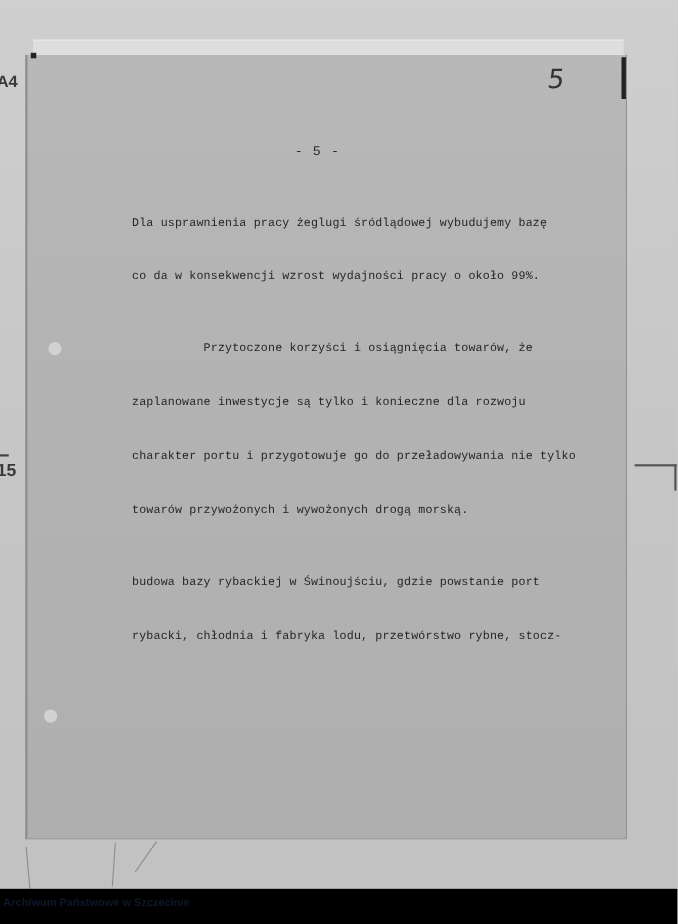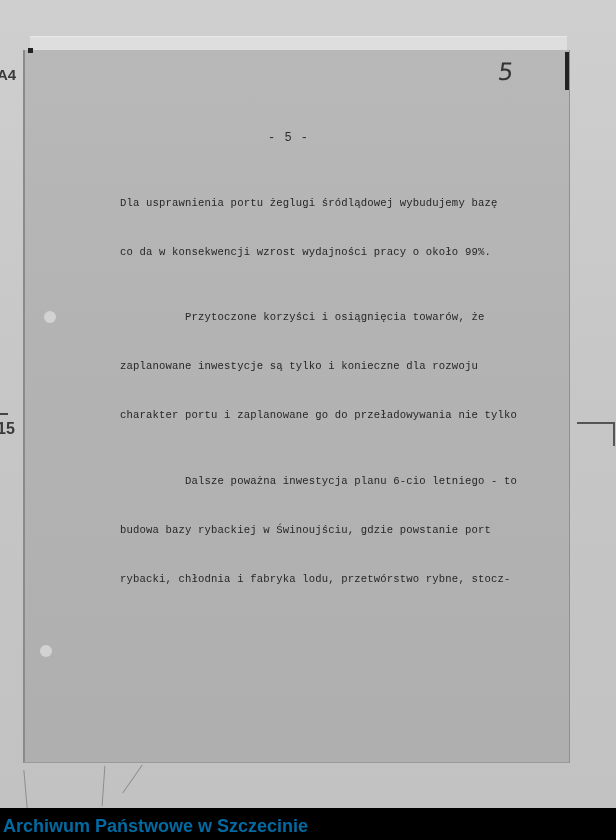--- a/index.html
+++ b/index.html
@@ -58,22 +58,22 @@
     .text-block {
       position: absolute; left: 120px; top: 162px; width: 420px;
       font-size: 10.6px; line-height: 16.35px; color: #262626;
       white-space: pre; letter-spacing: 0.15px;
     }
     .line { display: block; height: 16.35px; }
     .footer-bar {
       position: absolute; left: 0; top: 808px; width: 616px; height: 32px; background: #000;
     }
     .footer-text {
-      position: absolute; left: 3px; top: 816px; color: #0369a1;
-      font-family: "Liberation Sans", sans-serif; font-weight: bold; font-size: 18px;
+      position: absolute; left: 3px; top: 816px; color: #0f172a;
+      font-family: "Liberation Sans", sans-serif; font-weight: bold; font-size: 10px;
     }
     .scratch { position: absolute; background: #8d8d8d; width: 1px; }
   </style>
 </head>
 <body>
 
 <div class="scan-bg"></div>
 <span class="edge-label edge-a4">A4</span>
 <div class="edge-dash"></div>
 <span class="edge-label edge-15">15</span>
@@ -88,28 +88,28 @@
 <div class="paper-right-bar"></div>
 <div class="paper-corner-dot"></div>
 
 <div class="handwritten-num">5</div>
 <div class="page-number">- 5 -</div>
 
 <div class="punch-hole hole-1"></div>
 <div class="punch-hole hole-2"></div>
 
 <div class="text-block">
-  <span class="line">Dla usprawnienia portu żeglugi śródlądowej wybudujemy bazę</span>
+  <span class="line">Dla usprawnienia pracy żeglugi śródlądowej wybudujemy bazę</span>
   <span class="line">co da w konsekwencji wzrost wydajności pracy o około 99%.</span>
 
   <span class="line">          Przytoczone korzyści i osiągnięcia towarów, że</span>
   <span class="line">zaplanowane inwestycje są tylko i konieczne dla rozwoju</span>
-  <span class="line">charakter portu i zaplanowane go do przeładowywania nie tylko</span>
+  <span class="line">charakter portu i przygotowuje go do przeładowywania nie tylko</span>
+  <span class="line">towarów przywożonych i wywożonych drogą morską.</span>
 
-  <span class="line">          Dalsze poważna inwestycja planu 6-cio letniego - to</span>
   <span class="line">budowa bazy rybackiej w Świnoujściu, gdzie powstanie port</span>
   <span class="line">rybacki, chłodnia i fabryka lodu, przetwórstwo rybne, stocz-</span>
   
   
   
 
   
   
   
   

